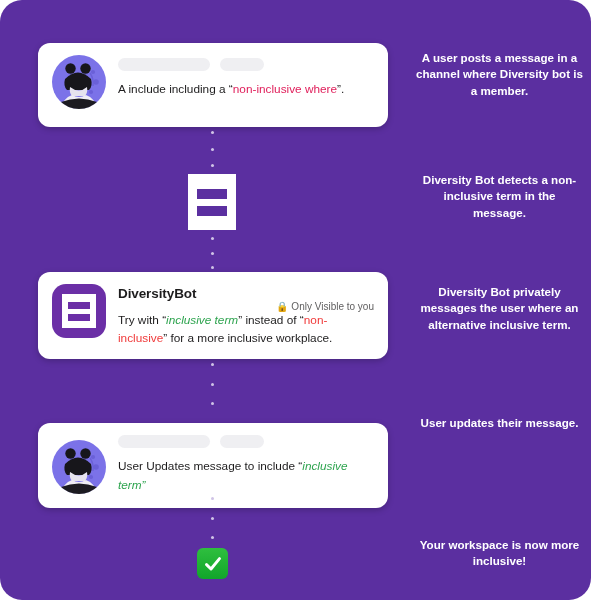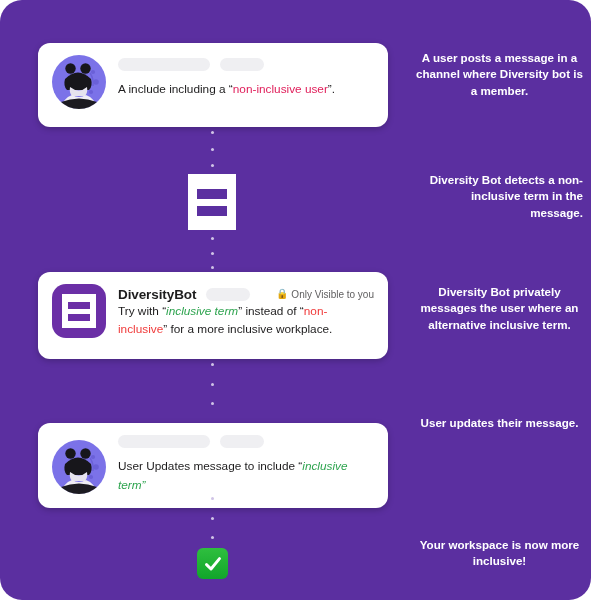--- a/index.html
+++ b/index.html
@@ -109,22 +109,23 @@
   .pill {
     background: #EFEFF2;
     border-radius: 7px;
     height: 13px;
   }
   .pill-name { width: 92px; }
   .pill-time { width: 44px; }
 
   .meta-row-bot {
     display: flex;
-    align-items: center;
     height: 16px;
+    margin-bottom: 9px;
+    flex-direction: column;
   }
   .bot-name {
     font-size: 13.5px;
     font-weight: bold;
     color: #1D1C1D;
     letter-spacing: -0.1px;
   }
   .bot-pill {
     background: #EFEFF2;
     border-radius: 7px;
@@ -223,21 +224,21 @@
     position: absolute;
     left: 8px;
     width: 167px;
     text-align: center;
     color: #ffffff;
     font-size: 11.6px;
     font-weight: bold;
     line-height: 1.42;
   }
   .cap-1 { top: 50px; }
-  .cap-2 { top: 172px; text-align: right; }
+  .cap-2 { top: 172px; }
   .cap-3 { top: 284px; }
   .cap-4 { top: 415px; }
   .cap-5 { top: 537px; }
 </style>
 </head>
 <body>
 
 <div id="canvas">
 
   <div class="flow-col">
@@ -259,21 +260,21 @@
             <path d="M9 47 q18 -7 36 0 l0 7 l-36 0 z" fill="#1C1B21"></path>
           </svg>
         </div>
       </div>
       <div class="card-body">
         <div class="meta-row">
           <div class="pill pill-name"></div>
           <div class="pill pill-time"></div>
         </div>
         <div class="msg-text">
-          <span>A include including a “</span><span class="t-red">non-inclusive user</span><span>”.</span>
+          <span>A include including a “</span><span class="t-red">non-inclusive where</span><span>”.</span>
         </div>
       </div>
     </div>
 
     <div class="dots dots-1">
       <span></span>
       <span></span>
       <span></span>
     </div>
 

